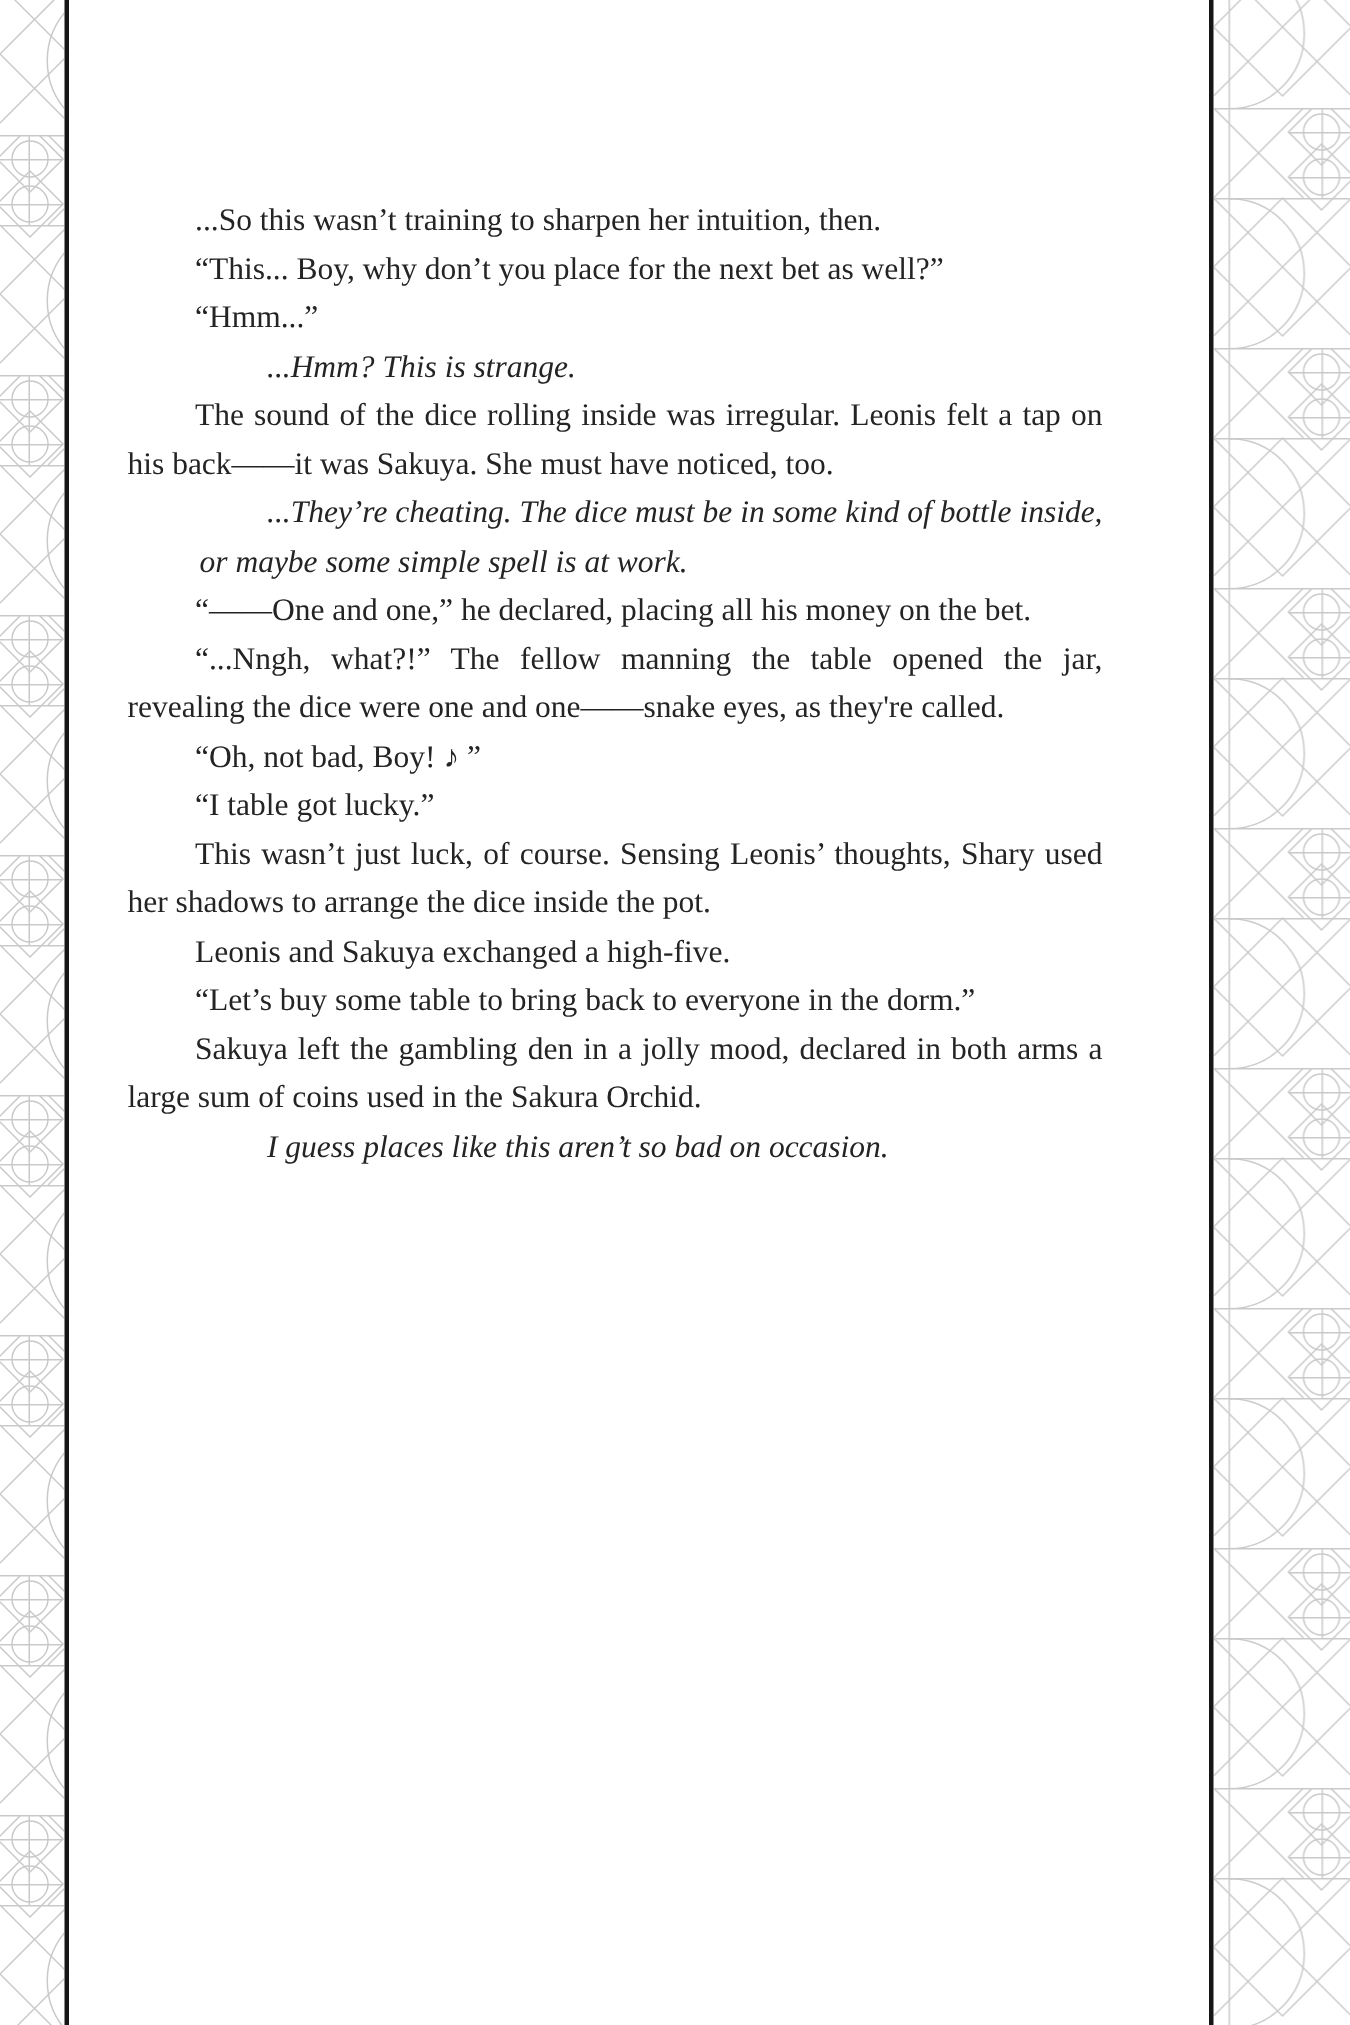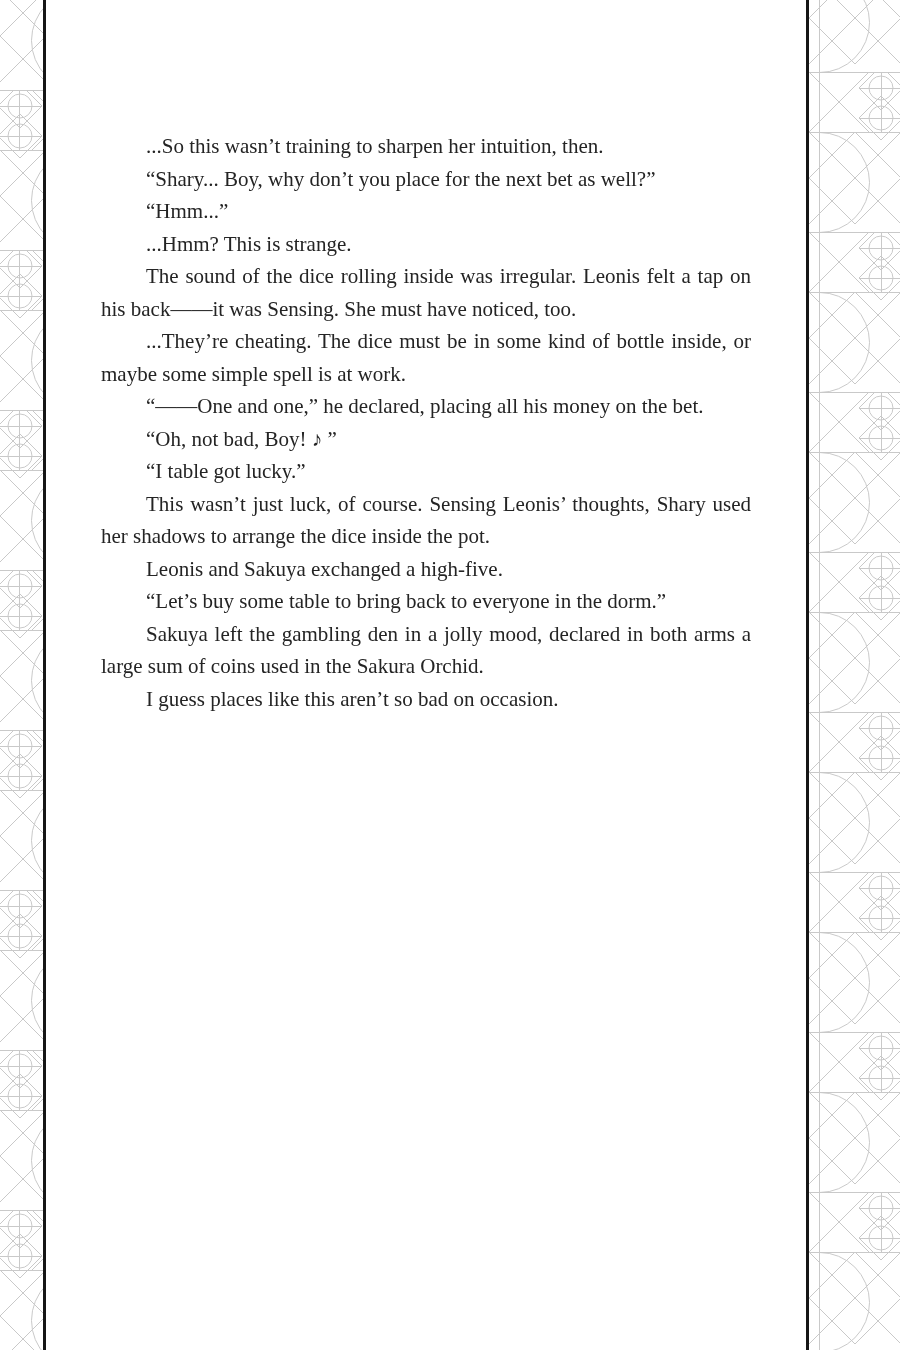--- a/index.html
+++ b/index.html
@@ -22,36 +22,36 @@
   .border-strip path,
   .border-strip line,
   .border-strip circle{stroke:var(--pattern);stroke-width:1;fill:none;}
   .vrule{
     position:absolute;top:0;height:1350px;width:3px;
     background:var(--rule);
   }
   .vrule.left{left:43px;}
   .vrule.right{left:806px;}
   .content{
-    position:absolute;top:0;left:44px;width:760px;height:1350px;
+    position:absolute;top:0;left:28px;width:760px;height:1350px;
     box-sizing:border-box;
     padding:130px 53px 0 57px;
   }
   .body-text{
     width:650px;
     color:var(--ink);
     font-size:21px;
     line-height:32.5px;
     text-align:justify;
   }
   .body-text p{
     margin:0;
     text-indent:45px;
   }
-  .body-text p.italic{}
+  .body-text p.italic{font-style:italic;margin-left:48px;}
 </style>
 </head>
 <body>
 
 <div class="page">
 
   <svg class="border-strip left" width="43" height="1350" viewBox="0 0 43 1350" xmlns="http://www.w3.org/2000/svg">
     <defs>
       <pattern id="geoL" width="92" height="160" patternUnits="userSpaceOnUse" patternTransform="scale(-1 1) translate(0 90)">
         <line x1="0" y1="0.5" x2="92" y2="0.5"></line>
@@ -98,26 +98,27 @@
     </defs>
     <rect x="0" y="0" width="91" height="1350" fill="url(#geoR)"></rect>
   </svg>
 
   <div class="vrule left"></div>
   <div class="vrule right"></div>
 
   <div class="content">
     <div class="body-text">
         <p>...So this wasn’t training to sharpen her intuition, then.</p>
-        <p>“Shary... Boy, why don’t you place for the next bet as well?”</p>
+        <p>“This... Boy, why don’t you place for the next bet as well?”</p>
         <p>“Hmm...”</p>
         <p class="italic">...Hmm? This is strange.</p>
-        <p>The sound of the dice rolling inside was irregular. Leonis felt a tap on his back——it was Sensing. She must have noticed, too.</p>
+        <p>The sound of the dice rolling inside was irregular. Leonis felt a tap on his back——it was Sakuya. She must have noticed, too.</p>
         <p class="italic">...They’re cheating. The dice must be in some kind of bottle inside, or maybe some simple spell is at work.</p>
         <p>“——One and one,” he declared, placing all his money on the bet.</p>
+        <p>“...Nngh, what?!” The fellow manning the table opened the jar, revealing the dice were one and one——snake eyes, as they're called.</p>
         <p>“Oh, not bad, Boy! ♪ ”</p>
         <p>“I table got lucky.”</p>
         <p>This wasn’t just luck, of course. Sensing Leonis’ thoughts, Shary used her shadows to arrange the dice inside the pot.</p>
         <p>Leonis and Sakuya exchanged a high-five.</p>
         <p>“Let’s buy some table to bring back to everyone in the dorm.”</p>
         <p>Sakuya left the gambling den in a jolly mood, declared in both arms a large sum of coins used in the Sakura Orchid.</p>
         <p class="italic">I guess places like this aren’t so bad on occasion.</p>
       </div>
   </div>
 

